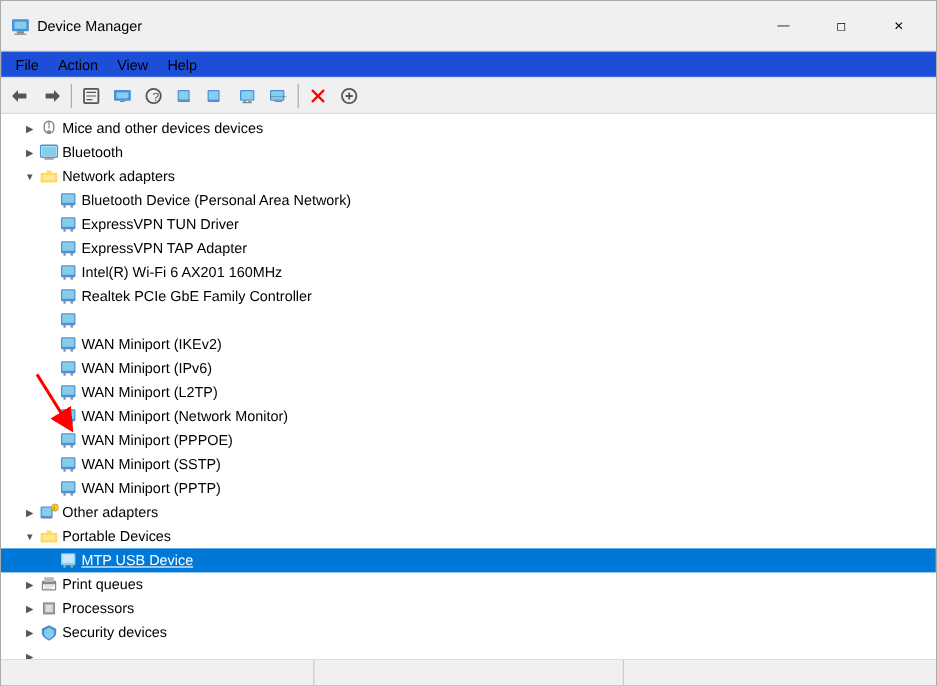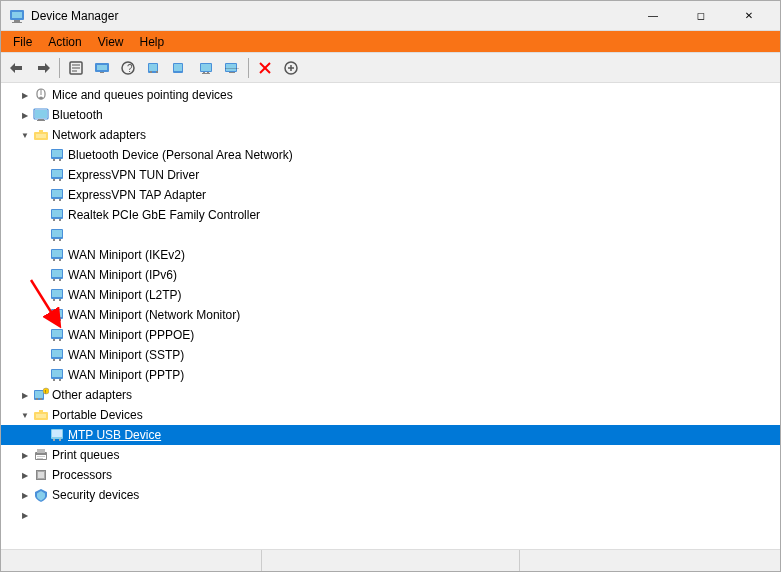--- a/index.html
+++ b/index.html
@@ -15,21 +15,21 @@
       width: 781px;
       height: 572px;
       border: 1px solid #aaa;
       background: #fff;
       display: flex;
       flex-direction: column;
     }
     
     .title-bar {
       background: #f0f0f0;
-      height: 30px;
+      height: 42px;
       display: flex;
       align-items: center;
       padding: 0 8px;
       border-bottom: 1px solid #ddd;
       user-select: none;
     }
     .title-bar-icon {
       width: 16px;
       height: 16px;
       margin-right: 6px;
@@ -55,21 +55,21 @@
       align-items: center;
       justify-content: center;
     }
     
     .menu-bar {
       display: flex;
       height: 22px;
       align-items: center;
       padding: 0 4px;
       border-bottom: 1px solid #ddd;
-      background: #f97316;
+      background: #1d4ed8;
     }
     .menu-item {
       padding: 2px 8px;
       cursor: pointer;
       font-size: 12px;
     }
     
     .toolbar {
       display: flex;
       align-items: center;
@@ -275,21 +275,21 @@
 
     <div class="tree-item indent-1">
       <div class="expander">▶</div>
       <div class="item-icon">
         <svg width="16" height="16" viewBox="0 0 16 16">
             <rect x="4" y="2" width="8" height="10" rx="4" fill="none" stroke="#888" stroke-width="1.2"></rect>
             <line x1="8" y1="2" x2="8" y2="8" stroke="#888" stroke-width="1"></line>
             <ellipse cx="8" cy="11" rx="2" ry="1.5" fill="#888"></ellipse>
           </svg>
       </div>
-      <span class="item-label">Mice and queues pointing devices</span>
+      <span class="item-label">Mice and other devices devices</span>
     </div>
 
     <div class="tree-item indent-1">
       <div class="expander">▶</div>
       <div class="item-icon">
         <svg width="16" height="16" viewBox="0 0 16 16">
             <rect x="1" y="2" width="14" height="10" rx="1" fill="none" stroke="#4a90d9" stroke-width="1.2"></rect>
             <rect x="2" y="3" width="12" height="8" fill="#87ceeb"></rect>
             <rect x="5" y="12" width="6" height="1" fill="#888"></rect>
             <rect x="4" y="13" width="8" height="1" fill="#888"></rect>
@@ -342,20 +342,32 @@
         <svg width="16" height="16" viewBox="0 0 16 16">
             <rect x="2" y="2" width="12" height="10" rx="1" fill="#4a90d9"></rect>
             <rect x="3" y="3" width="10" height="7" fill="#87ceeb"></rect>
             <rect x="4" y="12" width="2" height="2" fill="#888"></rect>
             <rect x="10" y="12" width="2" height="2" fill="#888"></rect>
           </svg>
       </div>
       <span class="item-label">ExpressVPN TAP Adapter</span>
     </div>
 
+    <div class="tree-item indent-2">
+      <div class="expander" style="visibility:hidden">▶</div>
+      <div class="item-icon">
+        <svg width="16" height="16" viewBox="0 0 16 16">
+            <rect x="2" y="2" width="12" height="10" rx="1" fill="#4a90d9"></rect>
+            <rect x="3" y="3" width="10" height="7" fill="#87ceeb"></rect>
+            <rect x="4" y="12" width="2" height="2" fill="#888"></rect>
+            <rect x="10" y="12" width="2" height="2" fill="#888"></rect>
+          </svg>
+      </div>
+      <span class="item-label">Intel(R) Wi-Fi 6 AX201 160MHz</span>
+    </div>
 
     <div class="tree-item indent-2">
       <div class="expander" style="visibility:hidden">▶</div>
       <div class="item-icon">
         <svg width="16" height="16" viewBox="0 0 16 16">
             <rect x="2" y="2" width="12" height="10" rx="1" fill="#4a90d9"></rect>
             <rect x="3" y="3" width="10" height="7" fill="#87ceeb"></rect>
             <rect x="4" y="12" width="2" height="2" fill="#888"></rect>
             <rect x="10" y="12" width="2" height="2" fill="#888"></rect>
           </svg>

